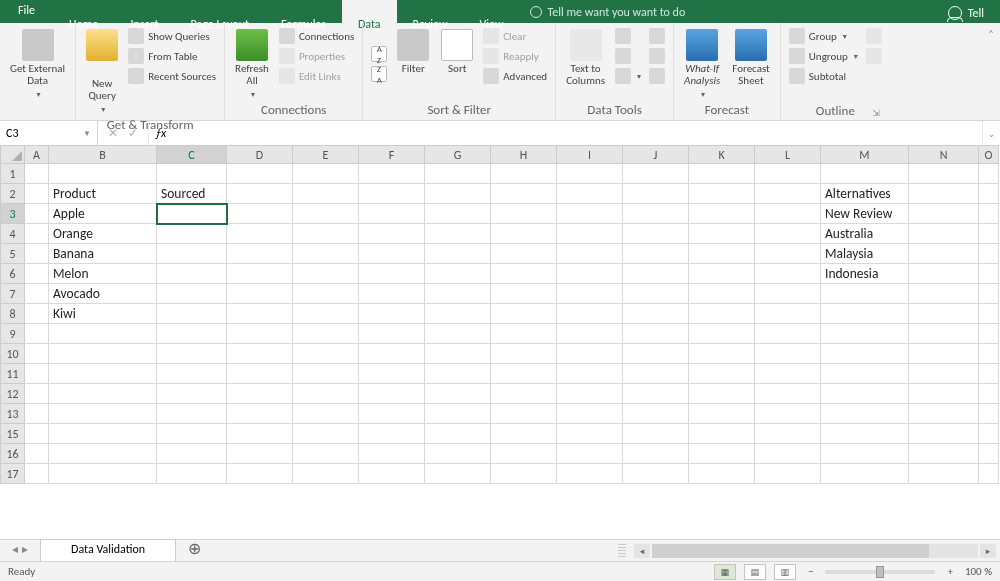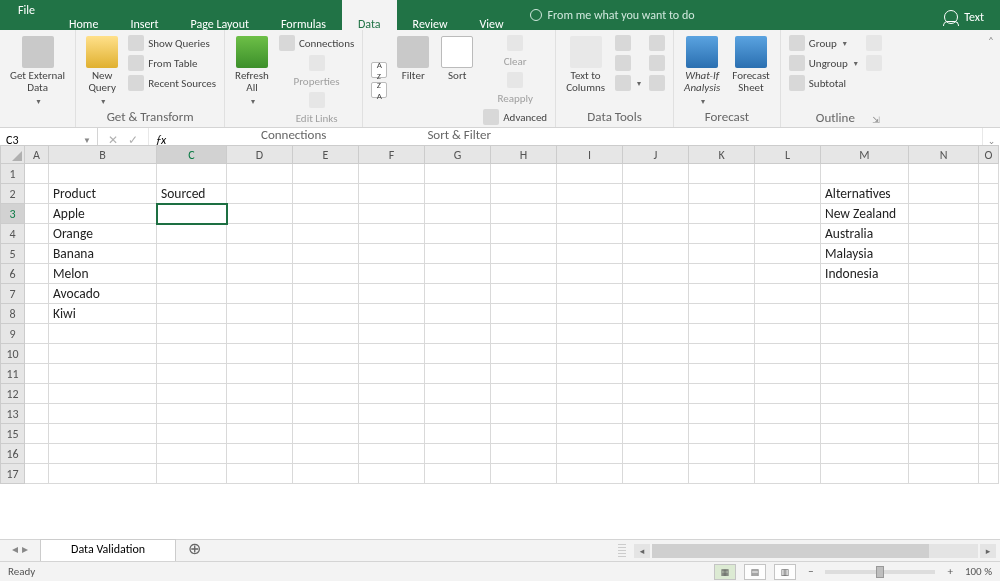--- a/index.html
+++ b/index.html
@@ -1,19 +1,19 @@
 <!DOCTYPE html>
 <html><head>
 <meta charset="utf-8">
 <style>
   * { box-sizing: border-box; margin: 0; padding: 0; font-family: "Segoe UI", Calibri, sans-serif; }
   body { background: #fff; overflow: hidden; width: 1000px; height: 581px; position: relative; }
 
   
-  .menubar { background: #217346; height: 30px; display: flex; align-items: stretch; color: #fff; font-size: 12px; }
+  .menubar { background: #217346; height: 23px; display: flex; align-items: stretch; color: #fff; font-size: 12px; }
   .menubar .tab { padding: 17px 16px 0; cursor: pointer; }
   .menubar .tab.file { background: #217346; padding: 3px 18px 0; }
   .menubar .tab.active { background: #f3f3f3; color: #217346; }
   .menubar .tellme { display: flex; align-items: center; gap: 6px; padding: 0 10px; color: #d0e8dd; }
   .menubar .tellme .bulb { width: 12px; height: 12px; border: 1px solid #d0e8dd; border-radius: 50%; position: relative; }
   .menubar .spacer { flex: 1; }
   .menubar .share { display: flex; gap: 6px; padding: 3px 16px 0; align-items: center; }
   .share-ic { width: 14px; height: 14px; border: 1.5px solid #fff; border-radius: 50%; position: relative; }
   .share-ic::after { content:''; position:absolute; bottom:-3px; left:-2px; right:-2px; height:4px; border:1.5px solid #fff; border-bottom:none; border-radius:5px 5px 0 0;}
 
@@ -21,21 +21,21 @@
   .ribbon { background: #f3f3f3; border-bottom: 1px solid #d4d4d4; height: 98px; display: flex; font-size: 11px; color: #444; }
   .group { border-right: 1px solid #e0e0e0; padding: 4px 6px 2px; display:flex; flex-direction:column; }
   .group-body { flex:1; display:flex; gap:4px; }
   .group-label { text-align: center; font-size: 13px; color: #666; padding: 1px 0; }
   .bigbtn { display:flex; flex-direction:column; align-items:center; justify-content:flex-start; padding:2px 4px; gap:2px; cursor:pointer; }
   .bigbtn .ic { width:32px; height:32px; background:#e8e8e8; border-radius:2px; position:relative; }
   .bigbtn .lb { text-align:center; line-height:12px; font-size:11px; }
   .smallbtn { display:flex; align-items:center; gap:4px; padding:1px 2px; cursor:pointer; font-size:11px; white-space:nowrap; }
   .smallbtn .ic { width:16px; height:16px; background:#d8d8d8; border-radius:2px; }
   .stack { display:flex; flex-direction:column; gap:2px; }
-  .disabled { color:#a0a0a0;flex-direction:column; }
+  .disabled { color:#a0a0a0; }
   .disabled .ic { opacity:.45; }
   .chev { font-size:8px; color:#666; margin-left:2px; }
   .dialog-launcher { font-size:9px; color:#888; text-align:right; padding-right:4px; margin-top:-12px;}
 
   
   .ic.green { background: linear-gradient(#6dbf47,#3c8f2a); }
   .ic.blue  { background: linear-gradient(#5aa3e0,#2a6fb0); }
   .ic.gray  { background: #c9c9c9; }
   .ic.yel   { background: linear-gradient(#ffe08a,#e0b030); }
 
@@ -90,26 +90,26 @@
   <div class="tab file">File</div>
   <div class="tab">Home</div>
   <div class="tab">Insert</div>
   <div class="tab">Page Layout</div>
   <div class="tab">Formulas</div>
   <div class="tab active">Data</div>
   <div class="tab">Review</div>
   <div class="tab">View</div>
   <div class="tellme">
     <span class="bulb"></span>
-    <span>From me what you want to do</span>
+    <span>Tell me want you want to do</span>
   </div>
   <div class="spacer"></div>
   <div class="share">
     <span class="share-ic"></span>
-    <span>Text</span>
+    <span>Tell</span>
   </div>
 </div>
 
 <div class="ribbon">
 
   <div class="group">
     <div class="group-body">
       <div class="bigbtn">
         <div class="ic gray"></div>
         <div class="lb" style="white-space:pre;">Get External
@@ -117,21 +117,21 @@
         <span class="chev">▾</span>
       </div>
     </div>
     <div class="group-label"></div>
   </div>
 
   <div class="group">
     <div class="group-body">
       <div class="bigbtn">
         <div class="ic yel"></div>
-        <div class="lb" style="white-space:pre;">New
+        <div class="lb" style="white-space:pre;margin-top:15px;">New
 Query</div>
         <span class="chev">▾</span>
       </div>
       <div class="stack">
         <div class="smallbtn">
             <span class="ic"></span>
             <span>Show Queries</span>
           </div>
         <div class="smallbtn">
             <span class="ic"></span>
@@ -393,21 +393,21 @@
           <td class="sel "></td>
           <td class=""></td>
           <td class=""></td>
           <td class=""></td>
           <td class=""></td>
           <td class=""></td>
           <td class=""></td>
           <td class=""></td>
           <td class=""></td>
           <td class=""></td>
-          <td class="">New Zealand</td>
+          <td class="">New Review</td>
           <td class=""></td>
           <td class=""></td>
         </tr>
         <tr>
           <th class="">4</th>
           <td class=""></td>
           <td class="">Orange</td>
           <td class=""></td>
           <td class=""></td>
           <td class=""></td>

